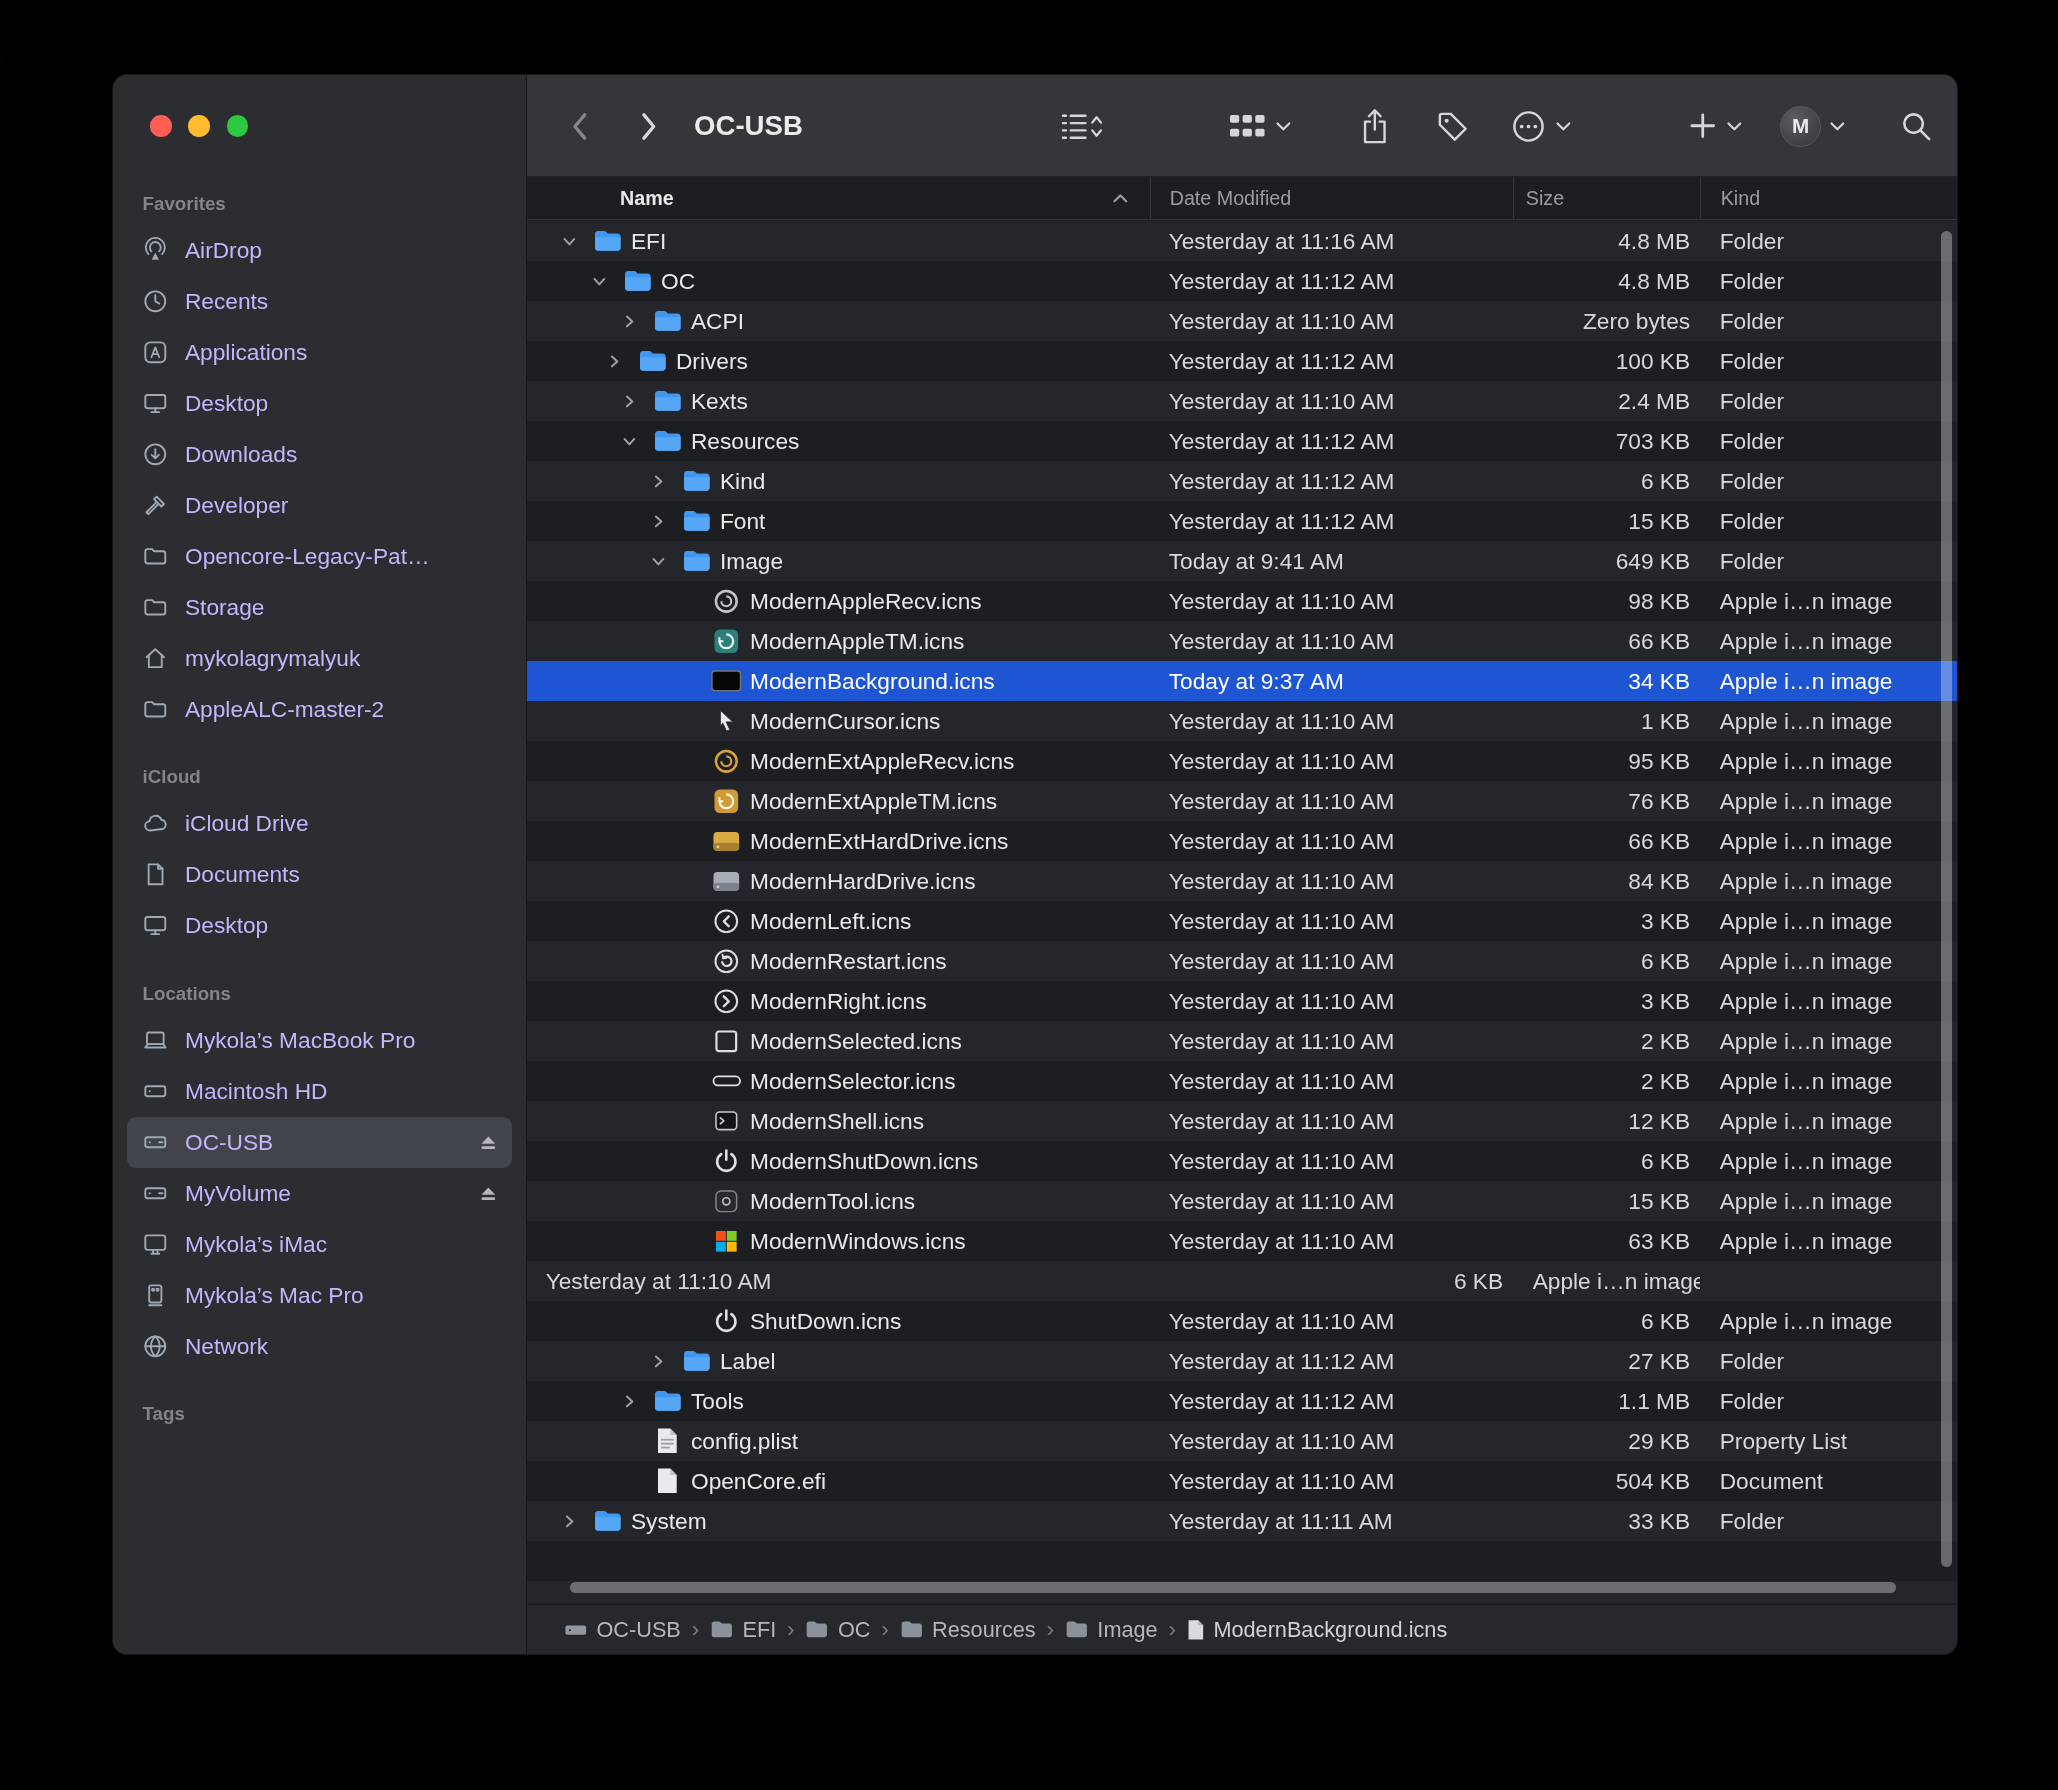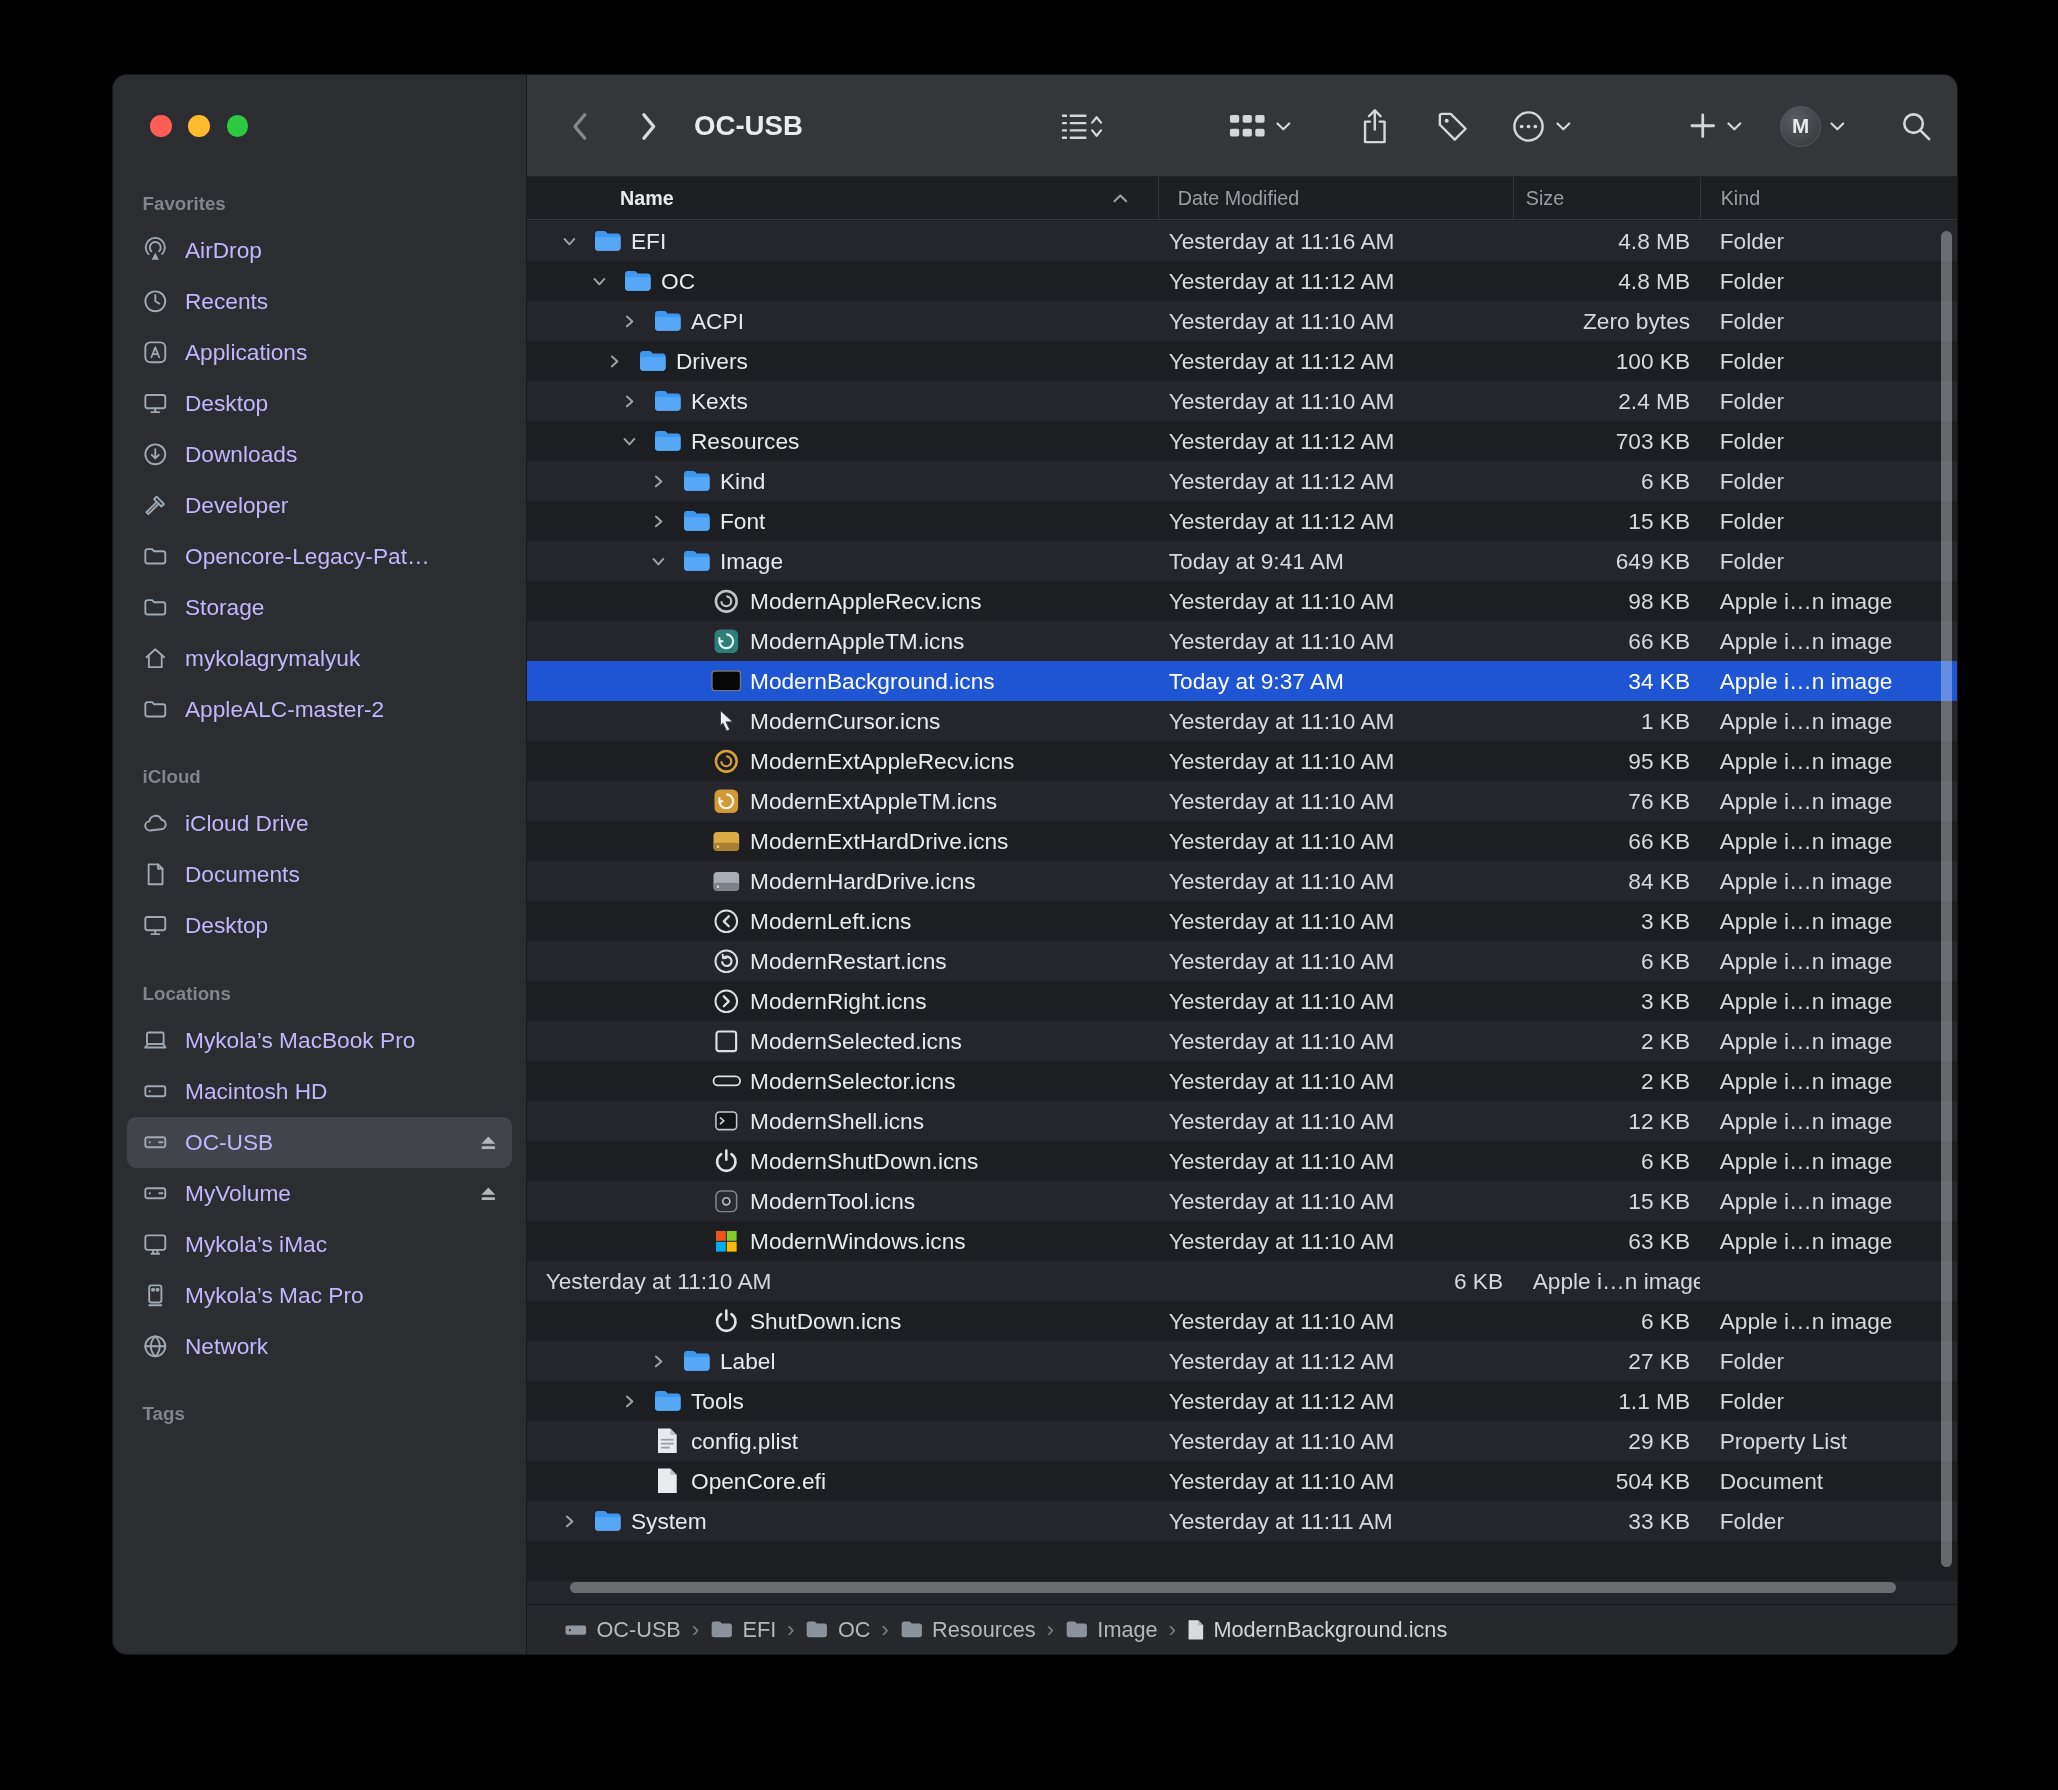--- a/index.html
+++ b/index.html
@@ -32,21 +32,21 @@
   .toolbar { position:absolute; top:0; left:0; right:0; height:102px; background:#353639; border-bottom:1px solid #222326; }
   .tbtn { position:absolute; top:0; height:102px; display:flex; align-items:center; gap:7.9px; }
   .tbtn.title { font-size:27.6px; font-weight:700; color:#eaebed; }
   .avatar { width:41px; height:41px; border-radius:50%; background:radial-gradient(circle at 35% 30%, #5c5d62, #333438);
     border:1px solid #57585c; color:#e9eaec; font-size:20.7px; font-weight:700; display:flex; align-items:center; justify-content:center; }
 
   .colhead { position:absolute; top:102px; left:0; right:0; height:43px; background:#1d1e21;
     display:grid; grid-template-columns:623px 363px 187px 1fr; color:#9c9da2; font-size:19.7px; border-bottom:1px solid #35363a; }
   .hc { display:flex; align-items:center; height:100%; white-space:nowrap; }
   .hc.h-name { padding-left:93px; color:#e8e9eb; font-weight:600;gap:41px; }
-  .hc.h-date { padding-left:18.7px; border-left:1px solid #35363a;margin-left:8px; }
+  .hc.h-date { padding-left:18.7px; border-left:1px solid #35363a; }
   .hc.h-size { padding-left:11.8px; border-left:1px solid #35363a; }
   .hc.h-kind { padding-left:19.7px; border-left:1px solid #35363a; }
   .sort { margin-left:auto; margin-right:21.7px; display:flex; }
 
   .list { position:absolute; top:146px; left:0; right:0; bottom:50px; overflow:hidden; }
   .row { display:grid; grid-template-columns:623px 363px 187px 1fr; height:40px; align-items:center;
     font-size:22.7px; color:#d6d8db; }
   .row.even { background:#25262b; }
   .row.odd { background:#1d1e22; }
   .row.selected { background:#1d55d3; }

